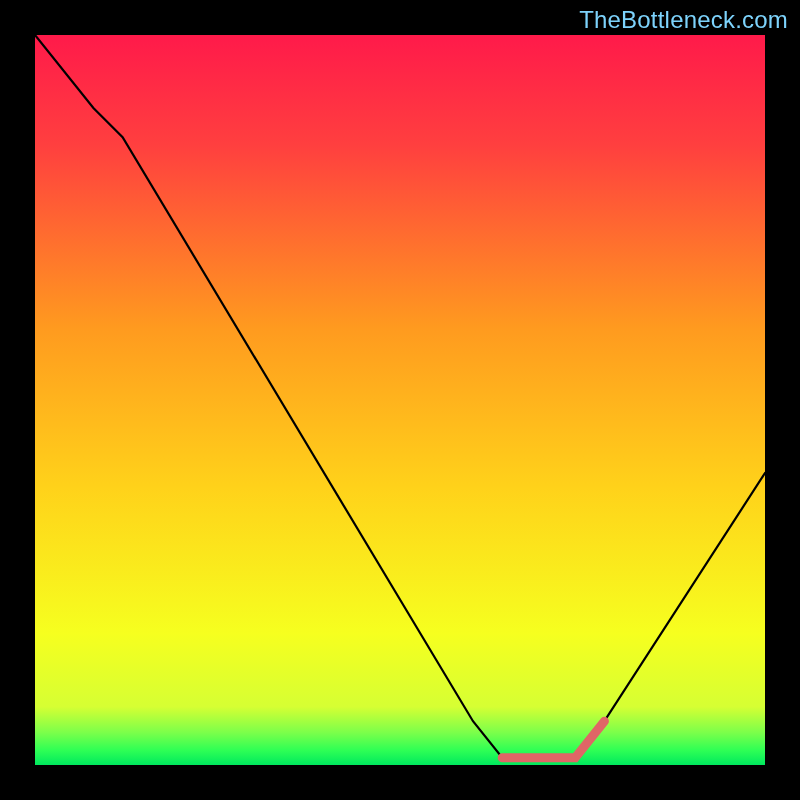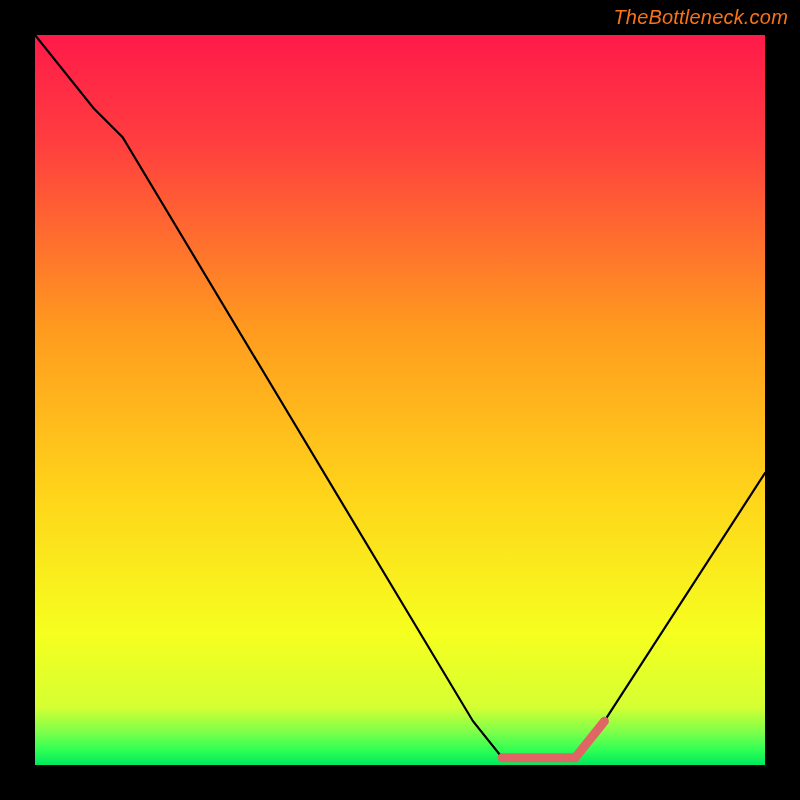--- a/index.html
+++ b/index.html
@@ -27,25 +27,24 @@
     height: 730px;
     overflow: hidden;
   }
   .plot svg {
     display: block;
   }
   .watermark {
     position: absolute;
     top: 6px;
     right: 12px;
-    color: #f97316;
-    font-size: 20px;
+    color: #7dd3fc;
+    font-size: 24px;
     font-weight: 500;
     letter-spacing: 0.2px;
-    font-style: italic;
   }
 </style>
 </head>
 <body>
 
 <div class="frame">
 
   <div class="watermark">TheBottleneck.com</div>
 
   <div class="plot">

